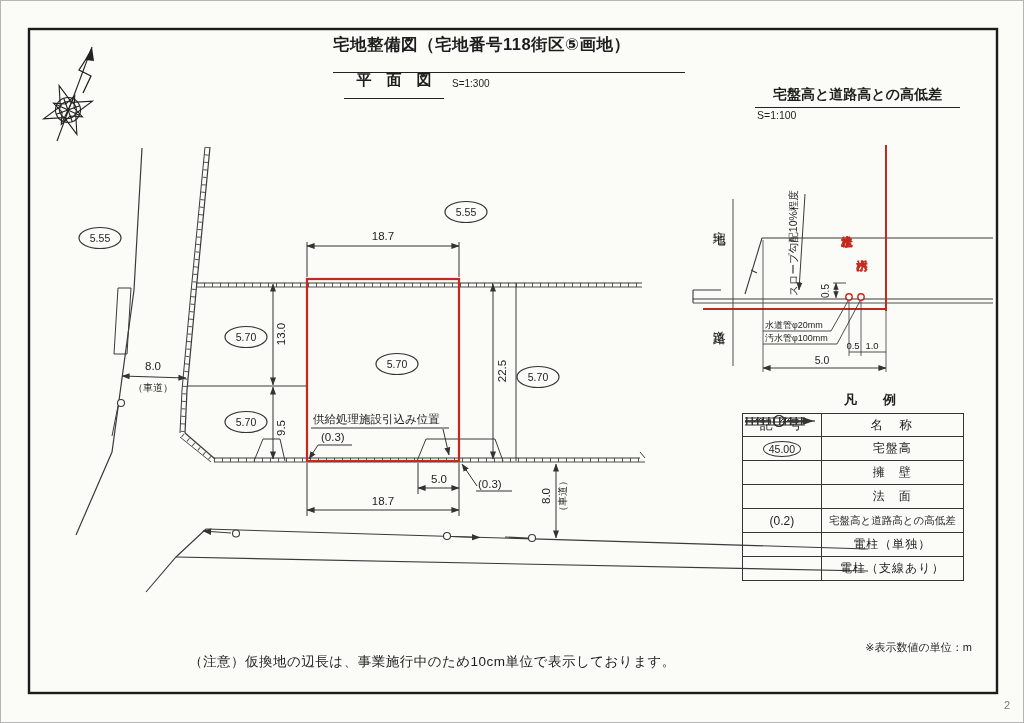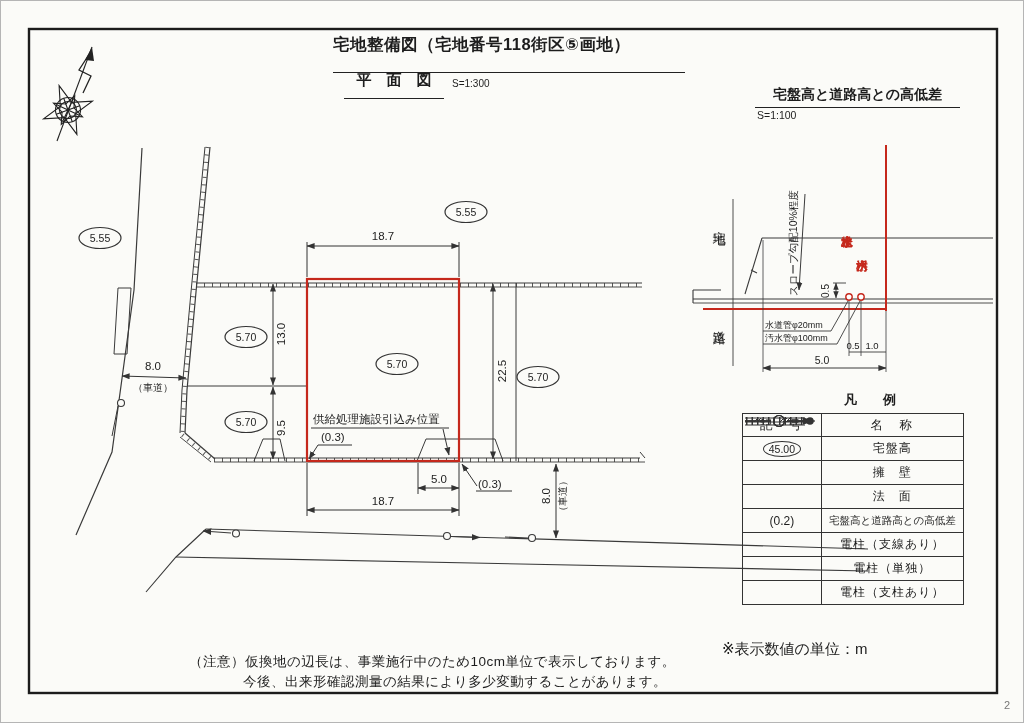--- a/index.html
+++ b/index.html
@@ -30,21 +30,21 @@
   .legend-table td,.legend-table th{border:1.4px solid #333;font-weight:normal;
     text-align:center;vertical-align:middle;padding:0;}
   .legend-table th{height:22px;font-size:12.5px;letter-spacing:2px;}
   .legend-table td{height:23px;font-size:12px;}
   .legend-table td.sym{width:78px;}
   .legend-table td.nm{width:142px;letter-spacing:1px;}
   .legend-table td.nm.small{font-size:10.5px;letter-spacing:0;}
   .sym-redrect{display:inline-block;width:46px;height:11px;border:2px solid #c5281c;vertical-align:middle;}
   .sym-oval{display:inline-block;border:1.3px solid #333;border-radius:50%;padding:0 5px;
     font-size:10.5px;line-height:14px;text-align:right;}
-  .legend-unit{left:722px;top:640px;width:222px;font-size:15px;}
+  .legend-unit{left:750px;top:640px;width:222px;text-align:right;font-size:11px;}
   .note1{left:189px;top:653px;font-size:13.5px;letter-spacing:.5px;}
   .note2{left:243px;top:673px;font-size:13.5px;letter-spacing:.5px;}
   .pageno{left:1004px;top:699px;font-size:11px;color:#777;}
   text{font-family:"Liberation Sans","DejaVu Sans",sans-serif;fill:#1d1d1d;}
   .dim{font-size:11.5px;}
   .dim-s{font-size:10px;}
   .elev{font-size:10.5px;}
 </style>
 </head>
 <body>
@@ -265,48 +265,36 @@
     </tr>
     <tr>
       <td class="sym" style="font-size:12px">(0.2)</td>
       <td class="nm small">宅盤高と道路高との高低差</td>
     </tr>
     <tr>
       <td class="sym">
         <svg width="74" height="14">
           <line x1="2" y1="7" x2="28" y2="7" stroke="#333" stroke-width="1.2"></line>
           <circle cx="36" cy="7" r="5.5" fill="none" stroke="#333" stroke-width="1.2"></circle>
+          <line x1="44" y1="7" x2="72" y2="7" stroke="#333" stroke-width="1.2"></line>
+        </svg>
+      </td>
+      <td class="nm">電柱（単独）</td>
+    </tr>
+    <tr>
+      <td class="sym">
+        <svg width="74" height="14">
+          <line x1="2" y1="7" x2="28" y2="7" stroke="#333" stroke-width="1.2"></line>
+          <circle cx="36" cy="7" r="5.5" fill="none" stroke="#333" stroke-width="1.2"></circle>
           <line x1="44" y1="7" x2="62" y2="7" stroke="#333" stroke-width="1.4"></line>
           <polygon points="71,7 60,3.2 60,10.8" fill="#333"></polygon>
         </svg>
       </td>
       <td class="nm">電柱（支線あり）</td>
     </tr>
-    <tr>
-      <td class="sym">
-        <svg width="74" height="14">
-          <line x1="2" y1="7" x2="28" y2="7" stroke="#333" stroke-width="1.2"></line>
-          <circle cx="36" cy="7" r="5.5" fill="none" stroke="#333" stroke-width="1.2"></circle>
-          <line x1="44" y1="7" x2="72" y2="7" stroke="#333" stroke-width="1.2"></line>
-        </svg>
-      </td>
-      <td class="nm">電柱（単独）</td>
-    </tr>
-    <tr>
-      <td class="sym">
-        <svg width="74" height="14">
-          <line x1="2" y1="7" x2="28" y2="7" stroke="#333" stroke-width="1.2"></line>
-          <circle cx="36" cy="7" r="5.5" fill="none" stroke="#333" stroke-width="1.2"></circle>
-          <line x1="44" y1="7" x2="64" y2="7" stroke="#333" stroke-width="1.2"></line>
-          <circle cx="67" cy="7" r="3.8" fill="#333"></circle>
-        </svg>
-      </td>
-      <td class="nm">電柱（支柱あり）</td>
-    </tr>
   </tbody>
     </table>
   <div class="abs legend-unit">※表示数値の単位：m</div>
 
   <div class="abs note1">（注意）仮換地の辺長は、事業施行中のため10cm単位で表示しております。</div>
-  <div class="abs note2">今後、出来形確認測量の結果により多少変動することがあります。</div>
 
   <div class="abs pageno">2</div>
 </div>
 
 </body></html>

